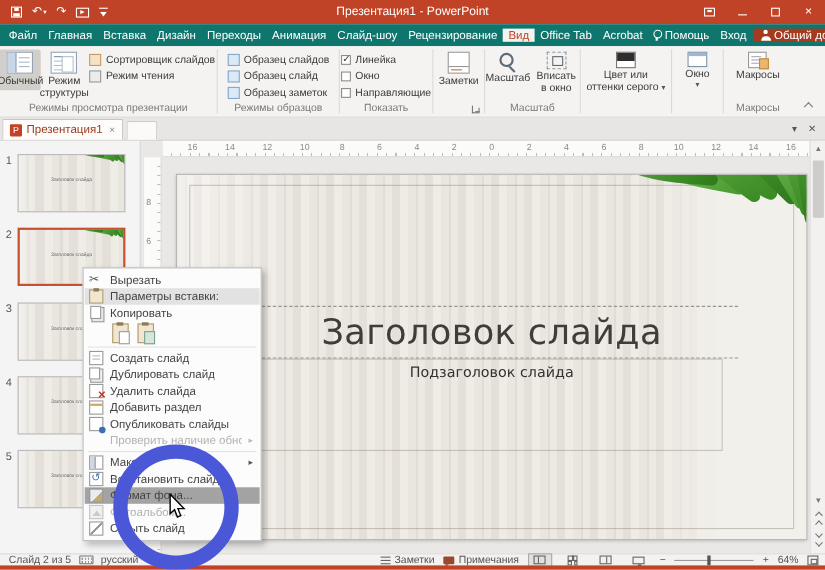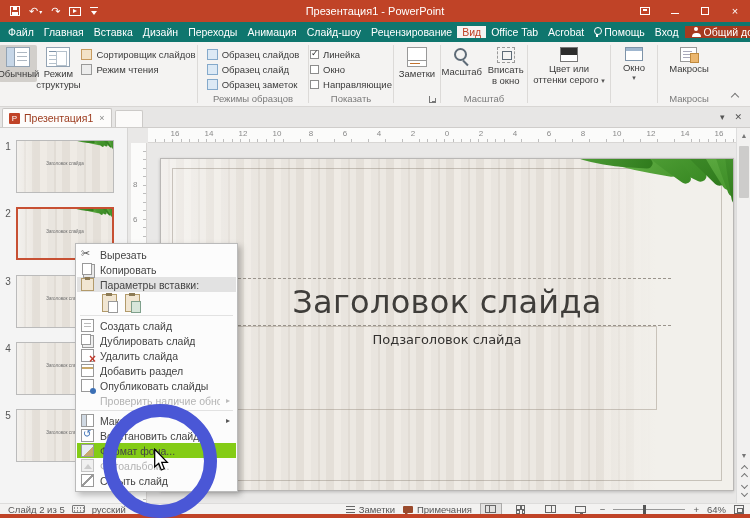--- a/index.html
+++ b/index.html
@@ -169,21 +169,21 @@
   .zoom-slider::before{content:"";position:absolute;left:0;right:0;top:4px;height:1px;background:#999;}
   .zoom-thumb{position:absolute;left:30px;top:0;width:3px;height:9px;background:#555;}
   .fit-icon{width:10px;height:9px;border:1px solid #666;position:relative;}
   .fit-icon::after{content:"";position:absolute;left:2px;top:2px;width:4px;height:3px;border:1px solid #666;}
   .redstrip{position:absolute;left:0;top:514px;width:750px;height:4px;background:#C04327;}
 
   
   .ctx{position:absolute;left:75px;top:243px;width:163px;background:#FCFCFC;border:1px solid #BABABA;box-shadow:3px 3px 6px rgba(0,0,0,.25);padding:3px 1px;z-index:50;}
   .ctx-item{height:15px;display:flex;align-items:center;gap:6px;padding:0 6px 0 4px;font-size:10.5px;color:#444;}
   .ctx-item.hl{background:#E2E2E2;}
-  .ctx-item.hl2{background:#84cc16;}
+  .ctx-item.hl2{background:#a3a3a3;}
   .ctx-item.dis{color:#B3B3B3;}
   .ctx-label{white-space:nowrap;overflow:hidden;}
   .ctx-arrow{margin-left:auto;font-size:8px;color:#555;}
   .dis .ctx-arrow{color:#BBB;}
   .ctx-sep{height:1px;background:#E2E2E2;margin:2px 3px;}
   .ctx-paste-row{height:21px;display:flex;align-items:center;gap:8px;padding-left:25px;}
   .mi{width:13px;height:13px;flex:0 0 13px;position:relative;}
   .mi.no-icon{background:none;}
   .scissors-icon::before{content:"✂";position:absolute;left:0;top:-1px;font-size:11px;color:#555;}
   .copy-icon::before{content:"";position:absolute;left:1px;top:0;width:8px;height:10px;background:#fff;border:1px solid #999;box-shadow:2px 2px 0 0 #E8E8E8,2px 2px 0 1px #999;}
@@ -316,20 +316,21 @@
             <div class="rsmall">
               <span class="si orange"></span>
               <span class="lbl">Сортировщик слайдов</span>
             </div>
             <div class="rsmall">
               <span class="si "></span>
               <span class="lbl">Режим чтения</span>
             </div>
           </div>
       </div>
+      <div class="rglabel">Режимы просмотра презентации</div>
     </div>
     <div class="rgdiv"></div>
 
     <div class="rgroup" style="width:110px">
       <div class="rgrow">
           <div class="rsmallcol" id="g1-small">
             <div class="rsmall">
               <span class="si blue"></span>
               <span class="lbl">Образец слайдов</span>
             </div>
@@ -636,27 +637,27 @@
       <span class="fit-icon"></span>
     </div>
   </div>
   <div class="redstrip"></div>
 
   <div class="ctx" id="context-menu">
       <div class="ctx-item">
         <span class="mi scissors-icon"></span>
         <span class="ctx-label">Вырезать</span>
       </div>
-      <div class="ctx-item">
-        <span class="mi copy-icon"></span>
-        <span class="ctx-label">Копировать</span>
-      </div>
       <div class="ctx-item hl">
         <span class="mi paste-icon"></span>
         <span class="ctx-label">Параметры вставки:</span>
+      </div>
+      <div class="ctx-item">
+        <span class="mi copy-icon"></span>
+        <span class="ctx-label">Копировать</span>
       </div>
       <div class="ctx-paste-row">
         <span class="paste-opt paste-keep-source-formatting-icon"></span>
         <span class="paste-opt paste-as-picture-icon"></span>
       </div>
       <div class="ctx-sep"></div>
       <div class="ctx-item">
         <span class="mi new-slide-icon"></span>
         <span class="ctx-label">Создать слайд</span>
       </div>

